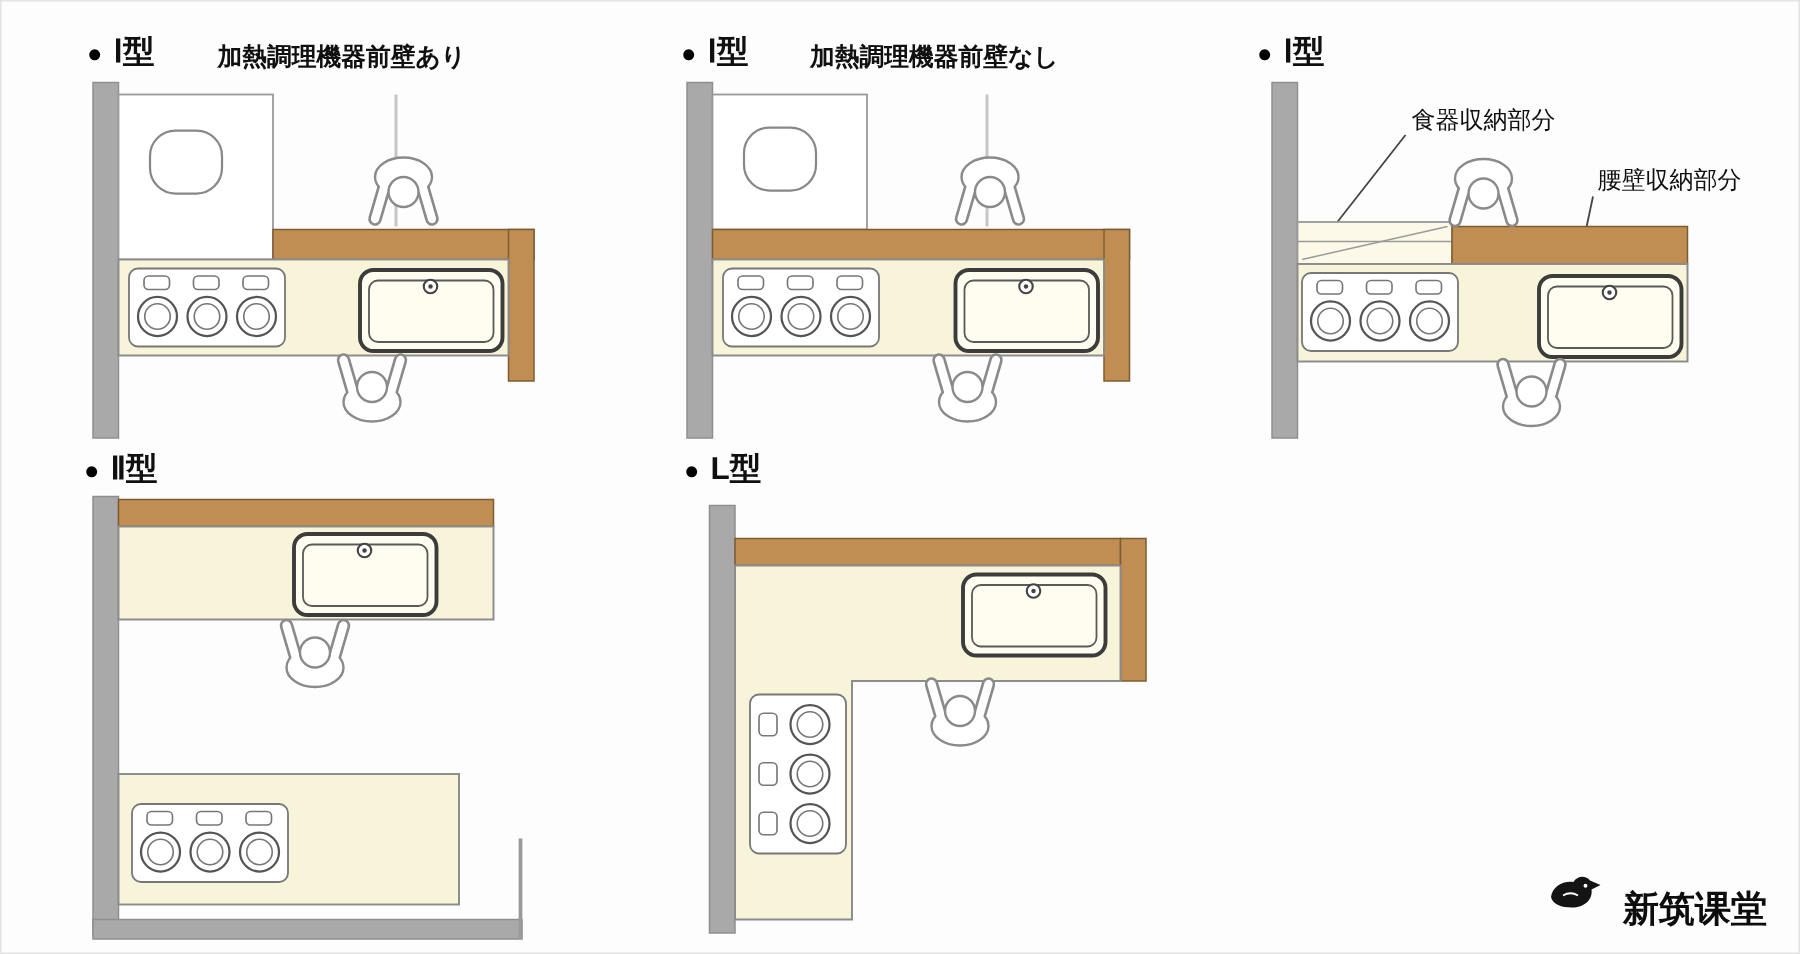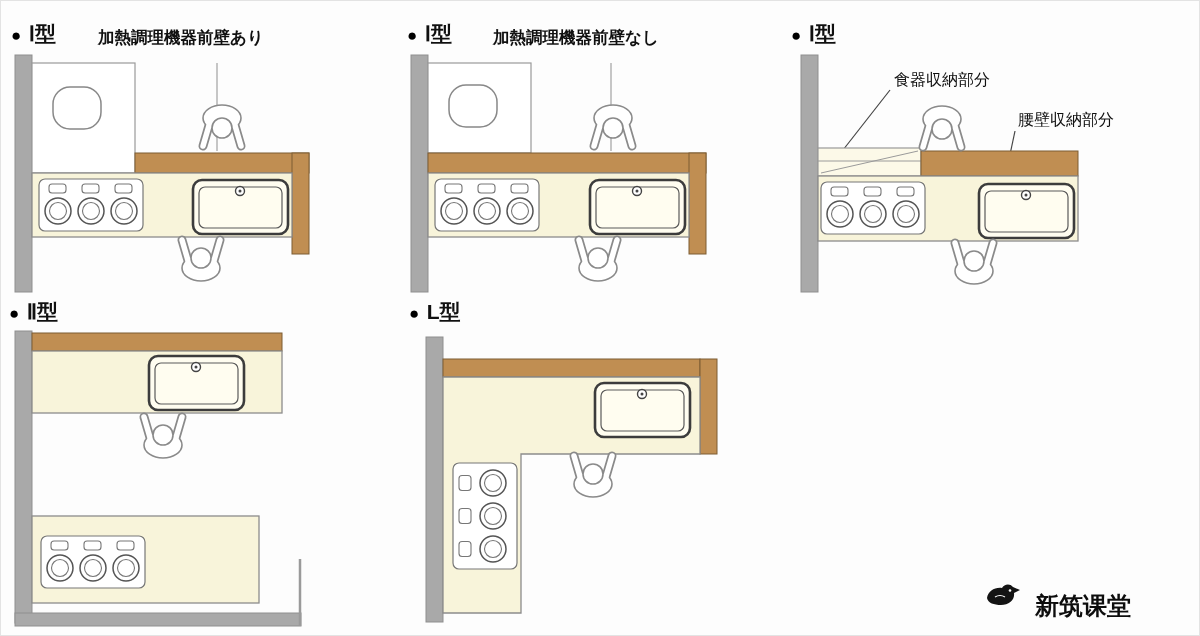--- a/index.html
+++ b/index.html
@@ -1,19 +1,20 @@
 <!DOCTYPE html>
 <html><head>
 <meta charset="utf-8">
 <style>
   html,body{margin:0;padding:0;background:#ffffff;}
   .frame{
     width:1200px;height:636px;position:relative;box-sizing:border-box;
     background:#fdfdfd;border:1px solid #e3e3e3;
     font-family:"Liberation Sans", sans-serif;
+    padding-left:47px;
   }
   svg{display:block;}
   text{font-family:"Liberation Sans", sans-serif;}
   .heading{font-weight:bold;font-size:21px;fill:#101010;}
   .bullet{font-size:17px;}
   .subtitle{font-weight:bold;font-size:16.5px;fill:#101010;}
   .anno{font-size:16px;fill:#101010;}
   .wm-text{font-weight:bold;font-size:24px;fill:#0d0d0d;}
   .wall{stroke:#8f8f8f;stroke-width:1;}
   .ctop{stroke:#7d5c33;stroke-width:1;}

